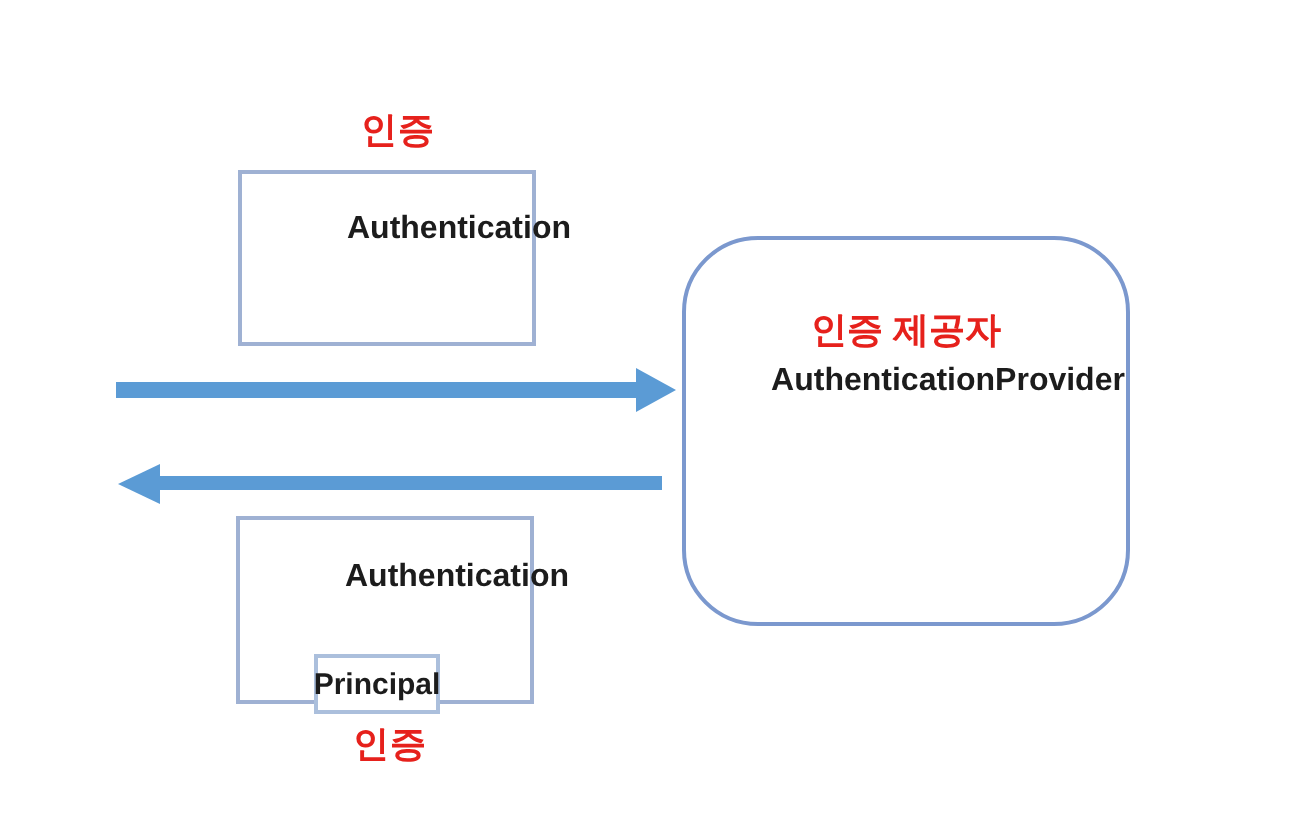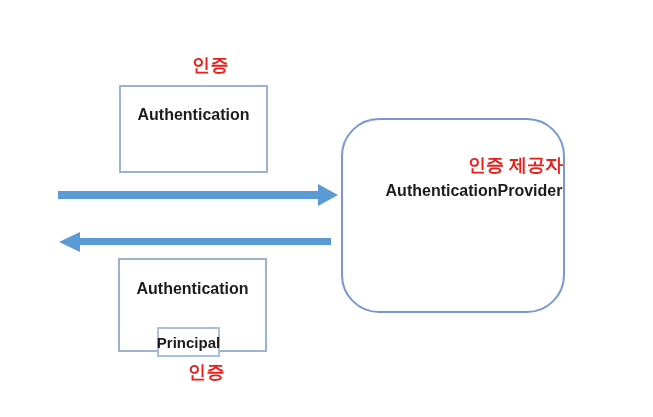--- a/index.html
+++ b/index.html
@@ -16,38 +16,39 @@
   }
   .diagram {
     position: absolute;
     inset: 0;
   }
   .red-label {
     position: absolute;
     color: #e6211c;
     font-weight: 700;
     font-size: 18px;
-    text-align: right;
+    text-align: center;
     letter-spacing: 0.5px;
   }
   .auth-box {
     position: absolute;
     box-sizing: border-box;
     width: 149px;
     border: 2px solid #9fb1d3;
     background: #ffffff;
   }
   .auth-box .box-title {
     position: absolute;
     left: 0;
     width: 100%;
     text-align: center;
     color: #1c1c1c;
     font-size: 16px;
     font-weight: 600;
+    padding-left: 36px;
   }
   .inner-box {
     position: absolute;
     box-sizing: border-box;
     border: 2px solid #abbfdc;
     background: #ffffff;
     display: flex;
     align-items: center;
     justify-content: center;
     color: #1c1c1c;
@@ -63,21 +64,21 @@
     box-sizing: border-box;
     border: 2px solid #7b98ce;
     border-radius: 38px;
     background: #ffffff;
   }
   .provider-box .provider-label {
     position: absolute;
     top: 33px;
     left: 0;
     width: 100%;
-    text-align: right;
+    text-align: center;
     color: #e6211c;
     font-size: 18px;
     font-weight: 700;
   }
   .provider-box .provider-class {
     position: absolute;
     top: 62px;
     left: 0;
     width: 100%;
     text-align: center;

